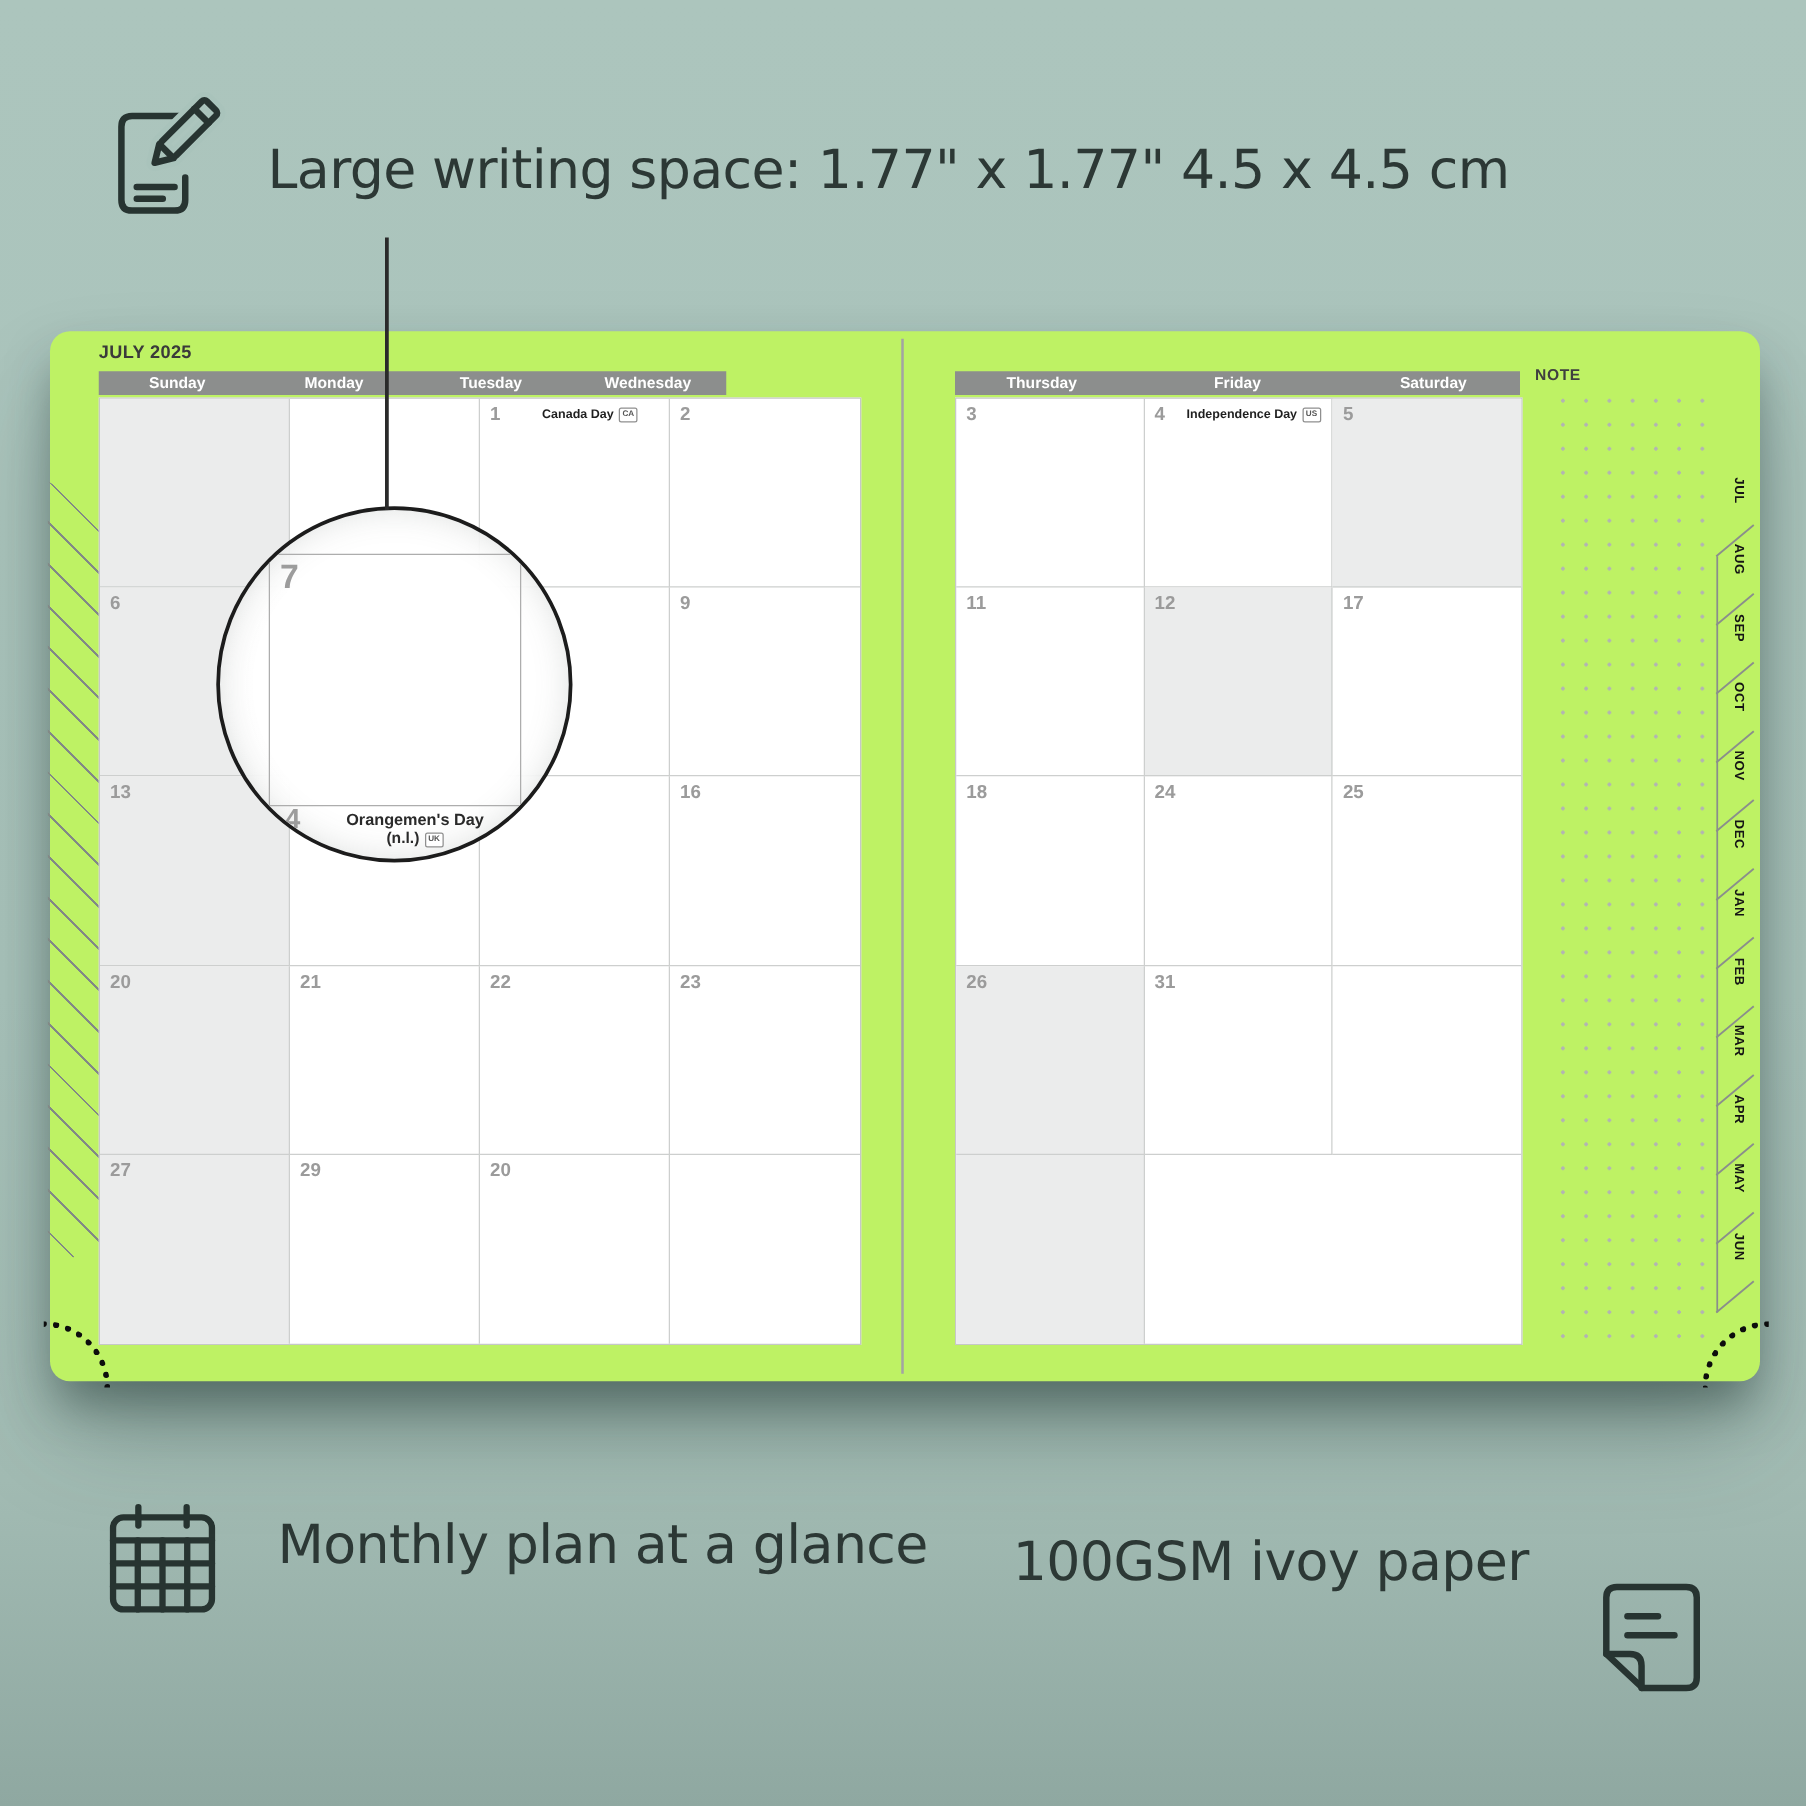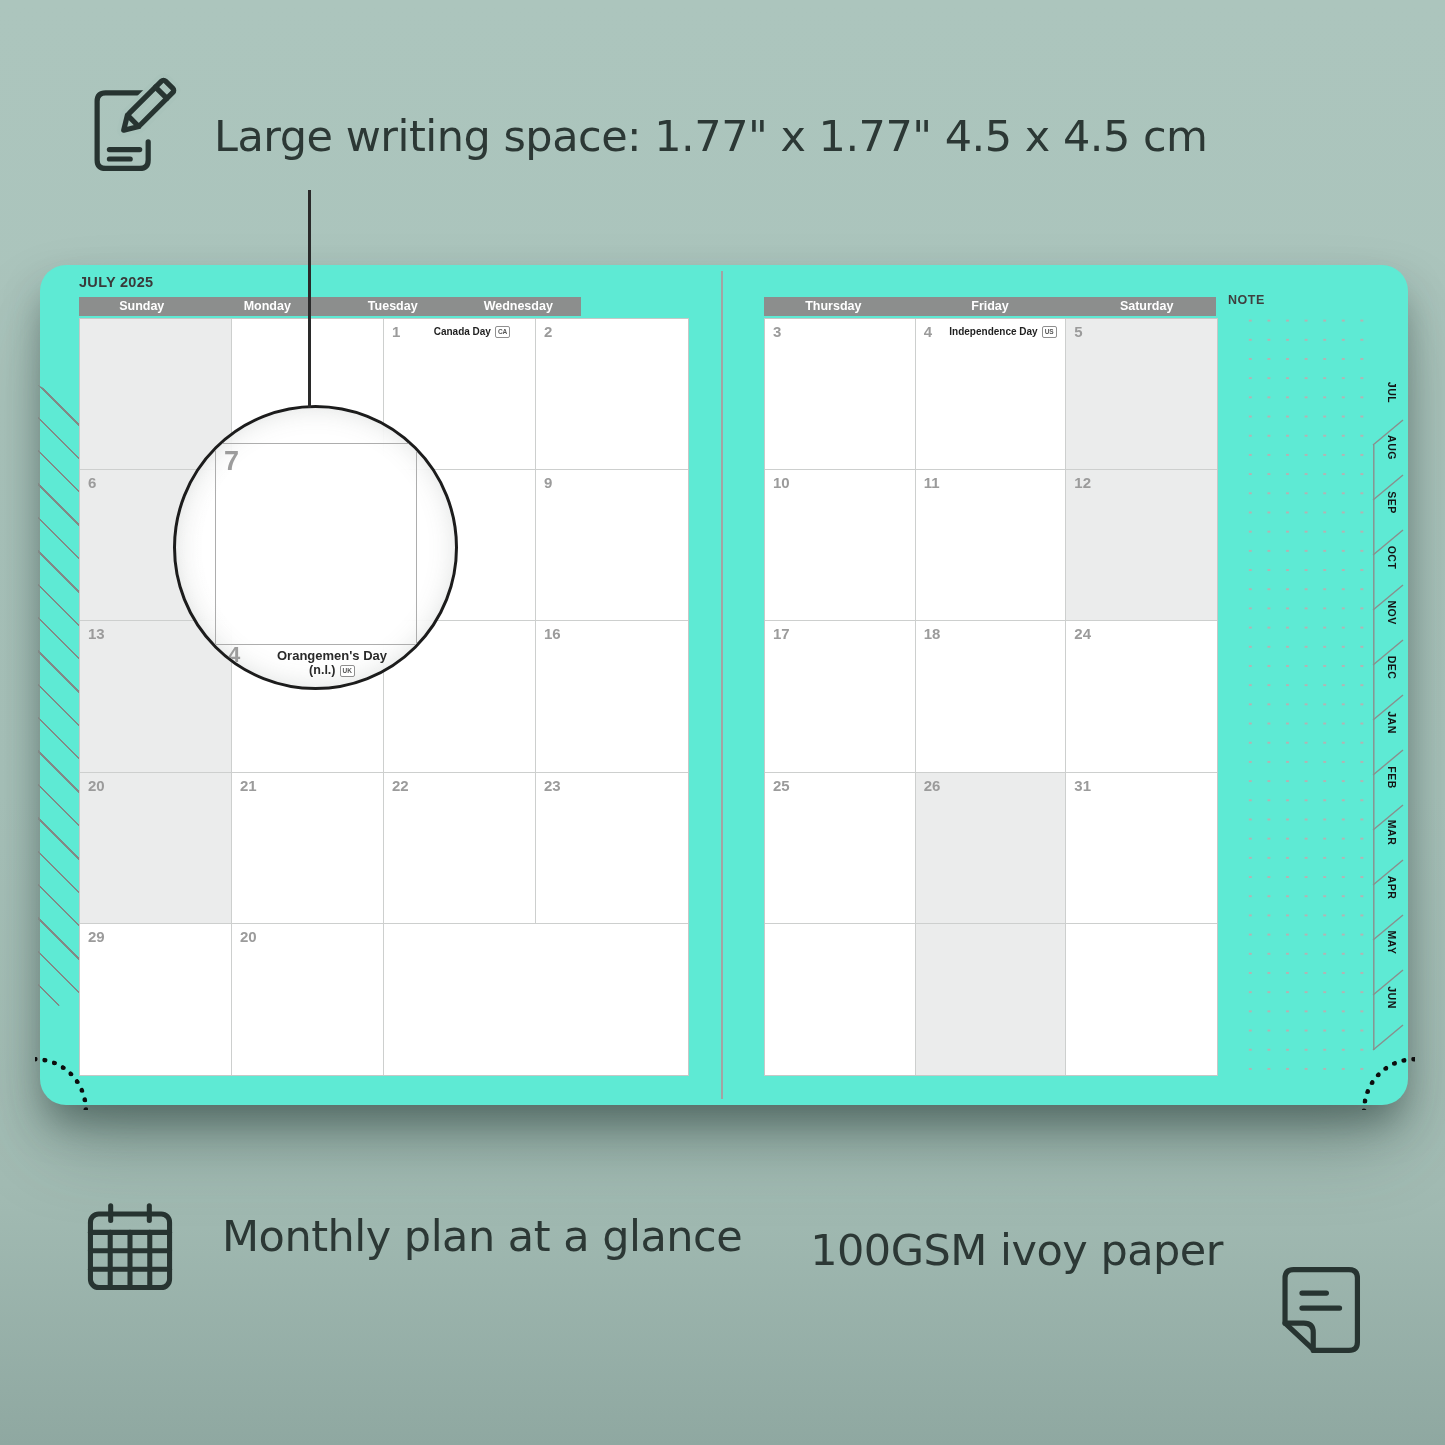--- a/index.html
+++ b/index.html
@@ -20,21 +20,21 @@
   #pencil-note-icon{left:86px;top:72px;width:96px;height:104px;}
   #calendar-icon{left:84px;top:1202px;width:92px;height:92px;}
   #paper-icon{left:1270px;top:1262px;width:94px;height:96px;}
   .stroke{stroke:#273431;stroke-width:5.5;fill:none;stroke-linecap:round;stroke-linejoin:round;}
   .halo{stroke:#a9c3bb;stroke-width:14;fill:none;stroke-linecap:round;stroke-linejoin:round;}
 
   #pointer-line{position:absolute;left:308px;top:190px;width:2.5px;height:218px;background:#2a2a2a;z-index:3;}
 
   #page{
     position:absolute;left:40px;top:265px;width:1368px;height:840px;
-    background:#5eead4;border-radius:26px;z-index:1;
+    background:#bef264;border-radius:16px;z-index:1;
     box-shadow:0 22px 38px -6px rgba(40,62,57,.5),0 45px 80px -12px rgba(40,62,57,.35);
   }
   #hatch{
     position:absolute;left:-2px;top:120px;width:52px;height:632px;
     clip-path:polygon(0 0,100% 28px,100% calc(100% - 28px),0 100%);
     background:repeating-linear-gradient(45deg,rgba(0,0,0,0) 0 22px,#828986 22px 23.6px);
   }
   #month-title{position:absolute;left:39px;top:9px;font-size:14.5px;font-weight:bold;color:#3a3a3a;letter-spacing:.3px;}
   .hdr-row{position:absolute;top:32px;height:19px;display:flex;background:#8c8e8d;}
   #hdr-left{left:39px;width:502px;}
@@ -140,20 +140,23 @@
         </div>
         <div class="cell">
           <span class="date-num">21</span>
         </div>
         <div class="cell">
           <span class="date-num">22</span>
         </div>
         <div class="cell">
           <span class="date-num">23</span>
         </div>
+        <div class="cell shaded">
+          <span class="date-num">27</span>
+        </div>
         <div class="cell">
           <span class="date-num">29</span>
         </div>
         <div class="cell">
           <span class="date-num">20</span>
         </div>
       </div>
 
     <div id="gutter"></div>
 
@@ -165,23 +168,20 @@
     <div id="grid-right" class="grid">
         <div class="cell">
           <span class="date-num">3</span>
         </div>
         <div class="cell">
           <span class="date-num">4</span>
           <span class="holiday"><span>Independence Day</span><span class="badge">US</span></span>
         </div>
         <div class="cell shaded">
           <span class="date-num">5</span>
-        </div>
-        <div class="cell">
-          <span class="date-num">10</span>
         </div>
         <div class="cell">
           <span class="date-num">11</span>
         </div>
         <div class="cell shaded">
           <span class="date-num">12</span>
         </div>
         <div class="cell">
           <span class="date-num">17</span>
         </div>

